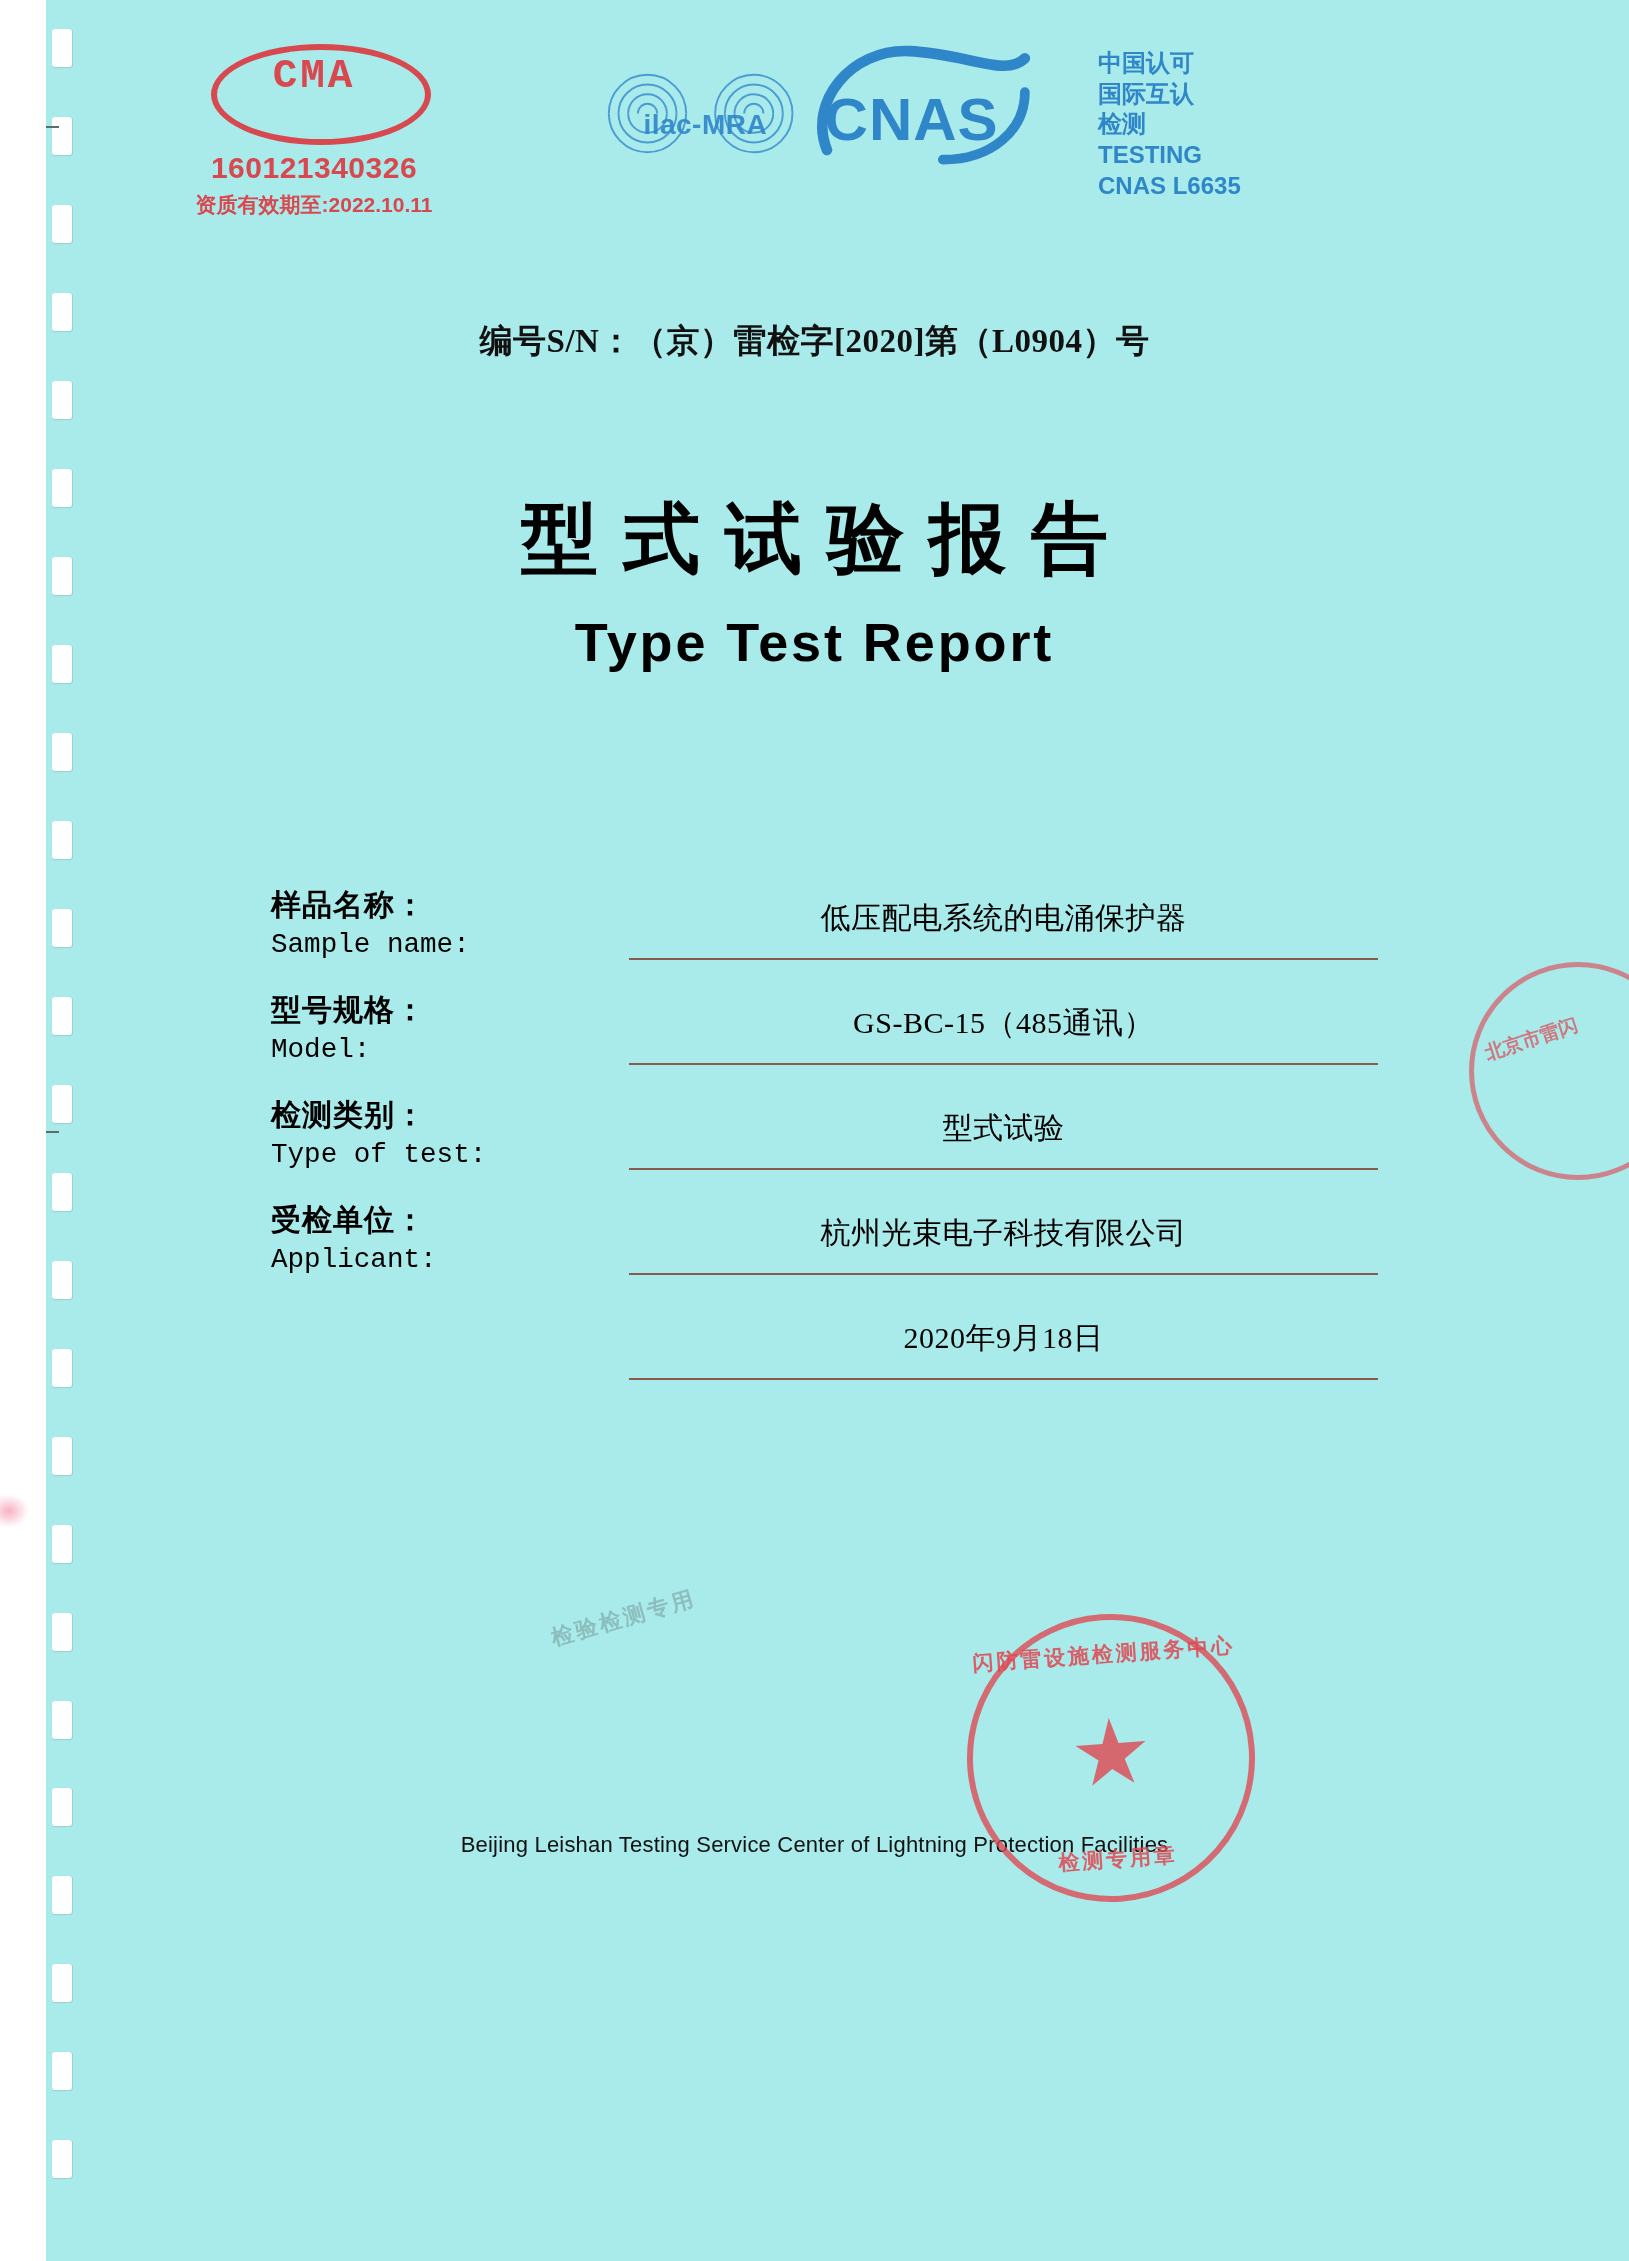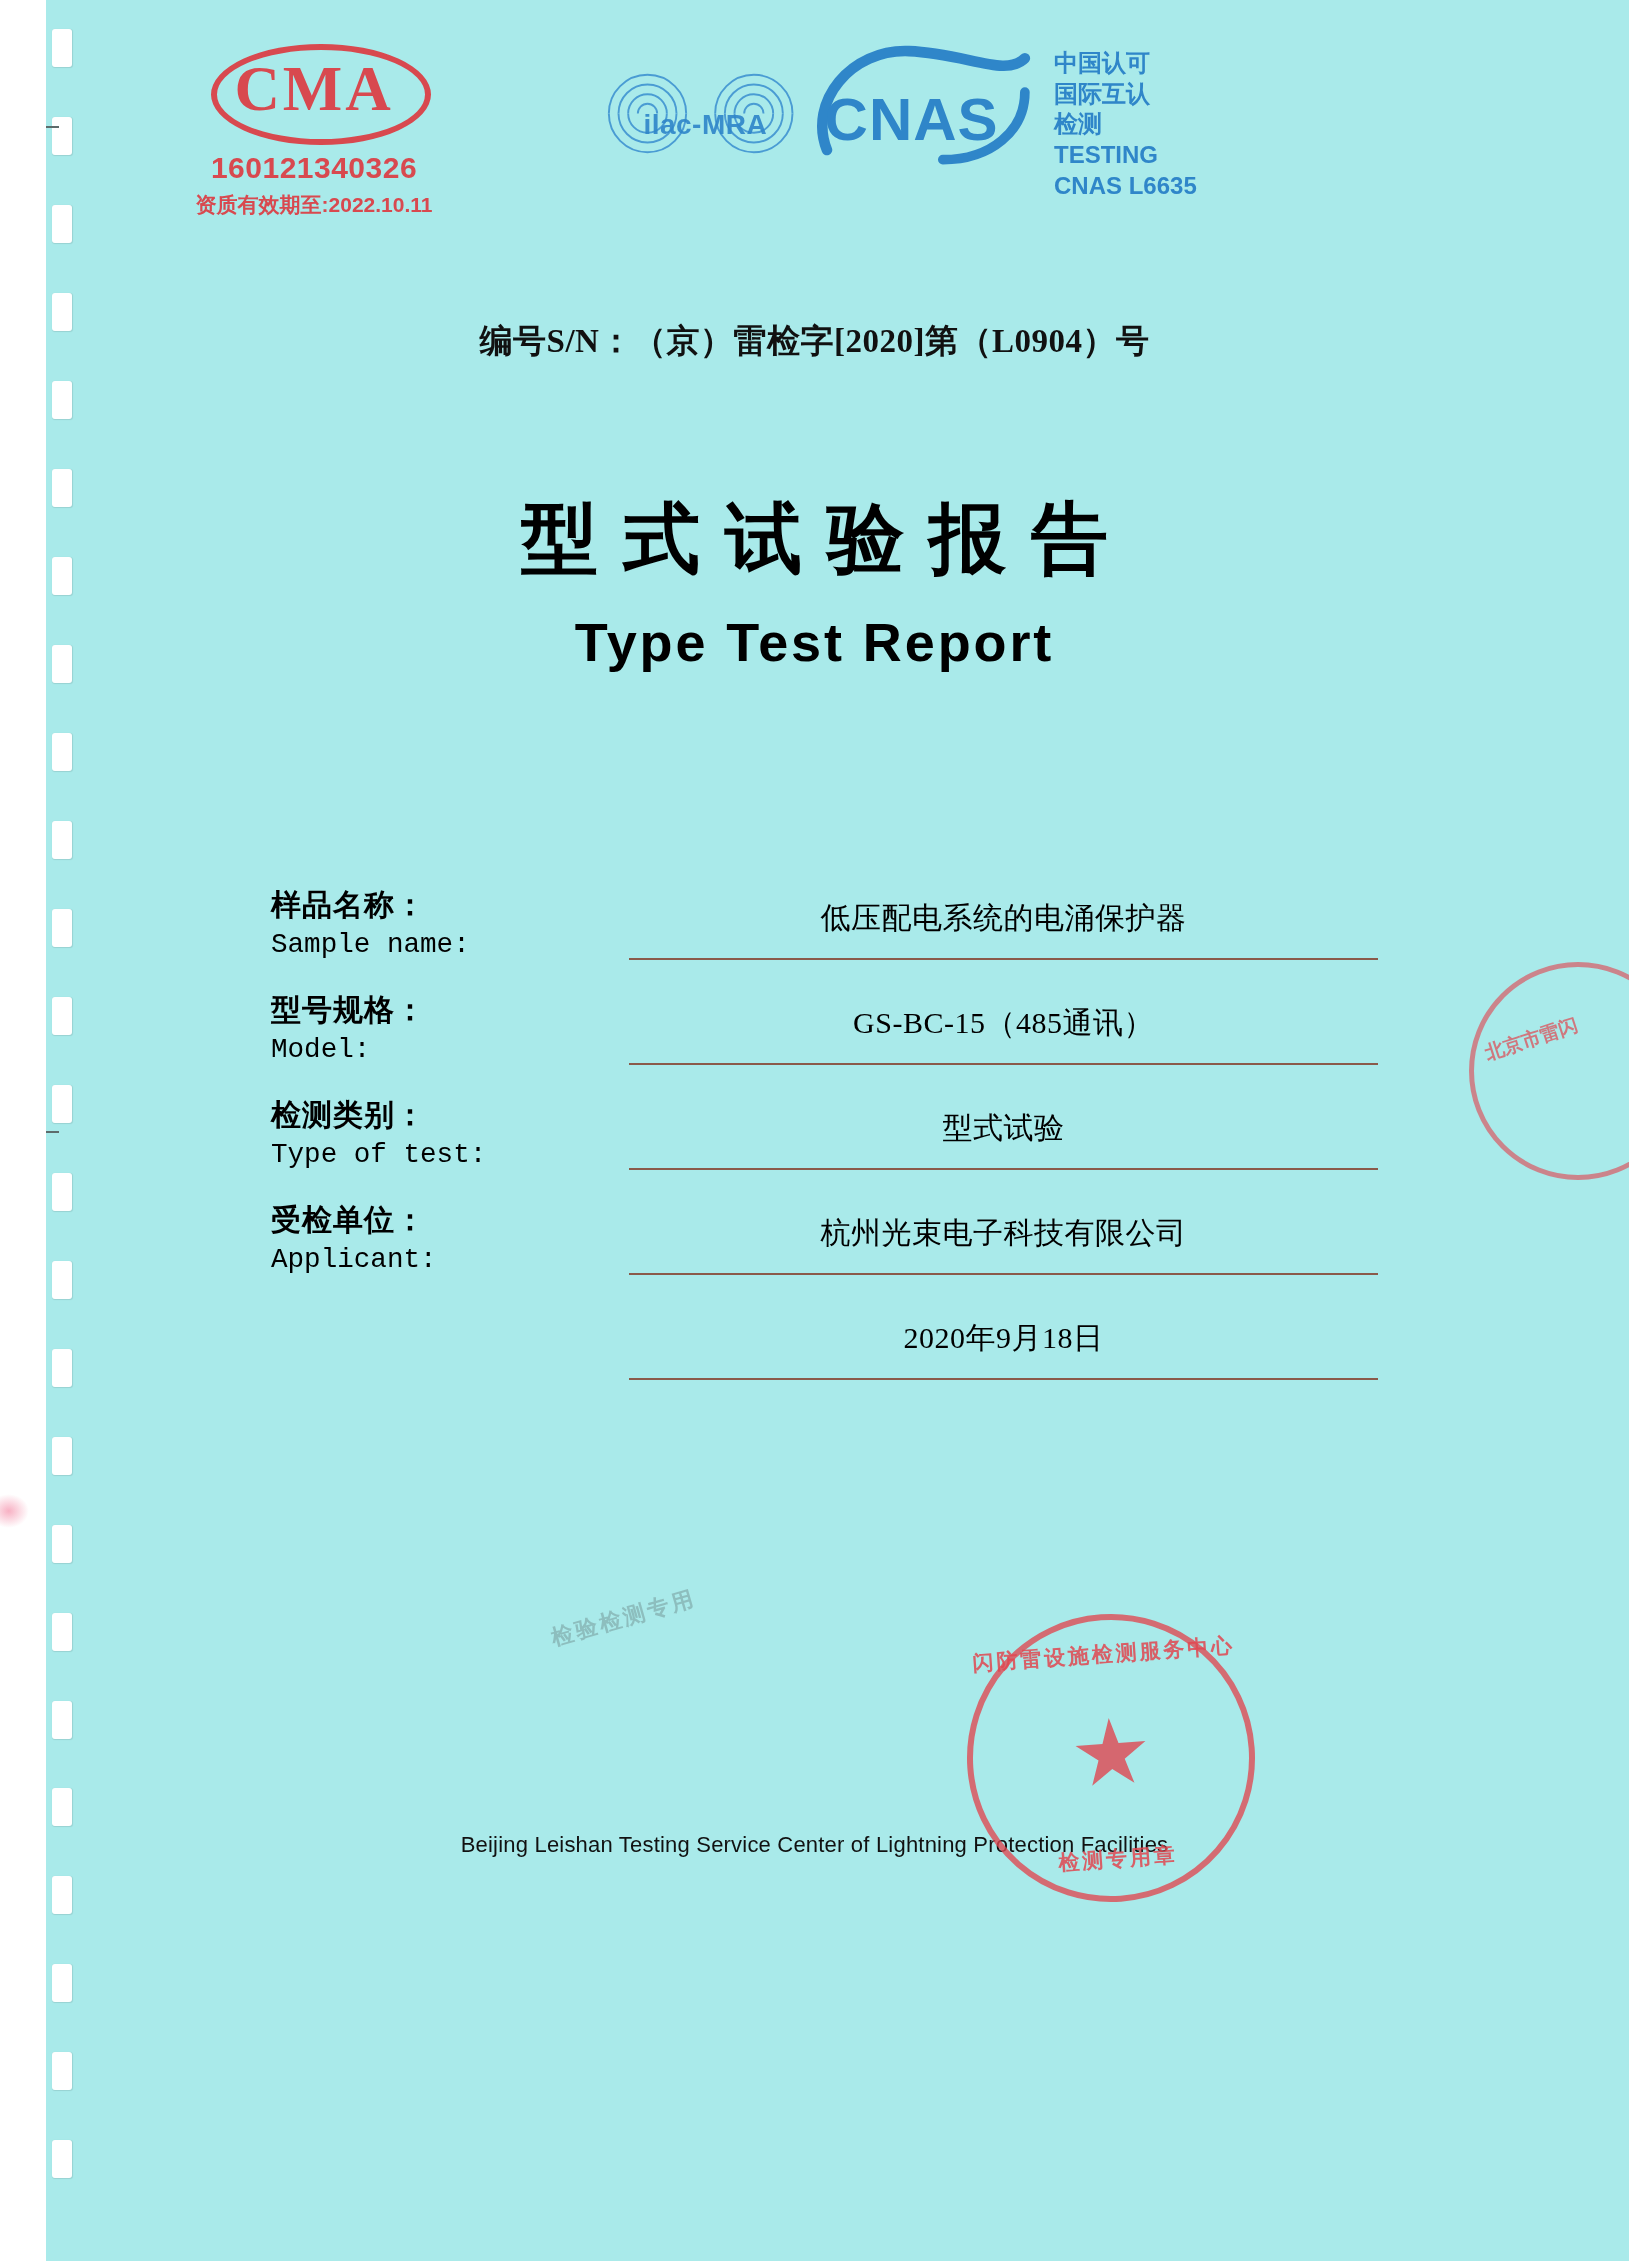--- a/index.html
+++ b/index.html
@@ -78,23 +78,23 @@
     left: 22px; top: 4.8px;
     width: 208px; height: 89px;
     border: 6.3px solid #d8494f;
     border-radius: 50%/50%;
   }
   .cma-text {
     position: absolute;
     left: 0; top: 13.5px;
     width: 251px;
     text-align: center;
-    font-family: Liberation Serif, serif;
-    font-weight: bold;
-    font-size: 63px;
+    font-family: Liberation Mono, monospace;
+    font-weight: bold;
+    font-size: 41px;
     letter-spacing: 2.9px;
     color: #d8494f;
   }
   .cma-num {
     font-family: "Liberation Sans", sans-serif;
     font-weight: bold;
     font-size: 30px;
     letter-spacing: 0.5px;
     margin-top: 10px;
     color: #d8494f;
@@ -153,21 +153,21 @@
   .cnas-meta {
     position: absolute;
     left: 1054px;
     top: 48px;
     color: #2f86c9;
     font-family: "Liberation Sans", sans-serif;
     font-weight: bold;
     font-size: 24px;
     line-height: 1.28;
   }
-  .cnas-meta div { white-space: nowrap; }
+  .cnas-meta div { white-space: nowrap; margin-left: 44px; }
 
   
   .serial {
     position: absolute;
     left: 0; right: 0;
     top: 319px;
     text-align: center;
     font-family: "Liberation Serif", serif;
     font-size: 33px;
     color: #111;

